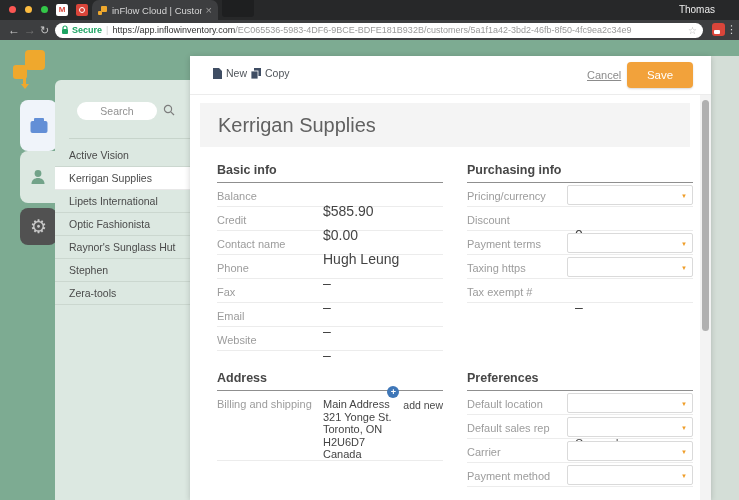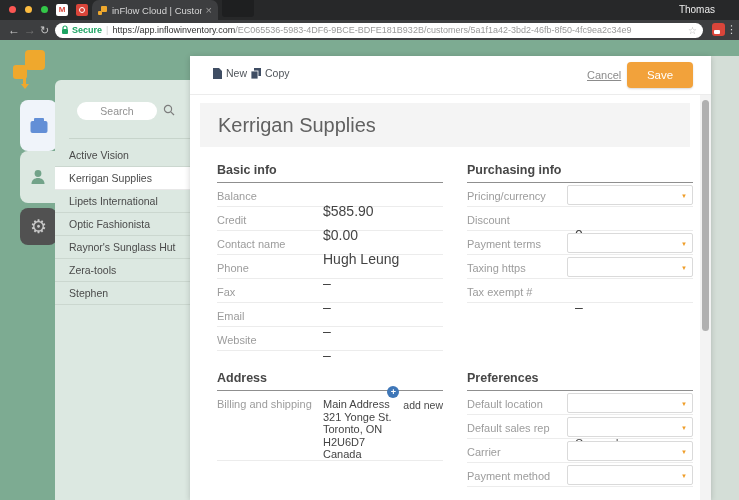--- a/index.html
+++ b/index.html
@@ -167,22 +167,22 @@
         <circle cx="5" cy="5" r="3.6" fill="none" stroke="#7d7d7d" stroke-width="1.2"></circle>
         <line x1="7.8" y1="7.8" x2="11" y2="11" stroke="#7d7d7d" stroke-width="1.2"></line>
       </svg>
     <div class="list-div"></div>
     <div class="cust-list">
       <div class="cust-item">Active Vision</div>
       <div class="cust-item sel">Kerrigan Supplies</div>
       <div class="cust-item">Lipets International</div>
       <div class="cust-item">Optic Fashionista</div>
       <div class="cust-item">Raynor's Sunglass Hut</div>
+      <div class="cust-item">Stephen</div>
       <div class="cust-item">Zera-tools</div>
-      <div class="cust-item">Stephen</div>
     </div>
   </div>
 
   <div class="right-strip"></div>
 
   <div class="card">
     <div class="card-toolbar">
       <div class="tb-btn tb-new">
         <svg width="9" height="11" viewBox="0 0 9 11">
             <path d="M0 0h6l3 3v8H0z" fill="#3f4d63"></path>

